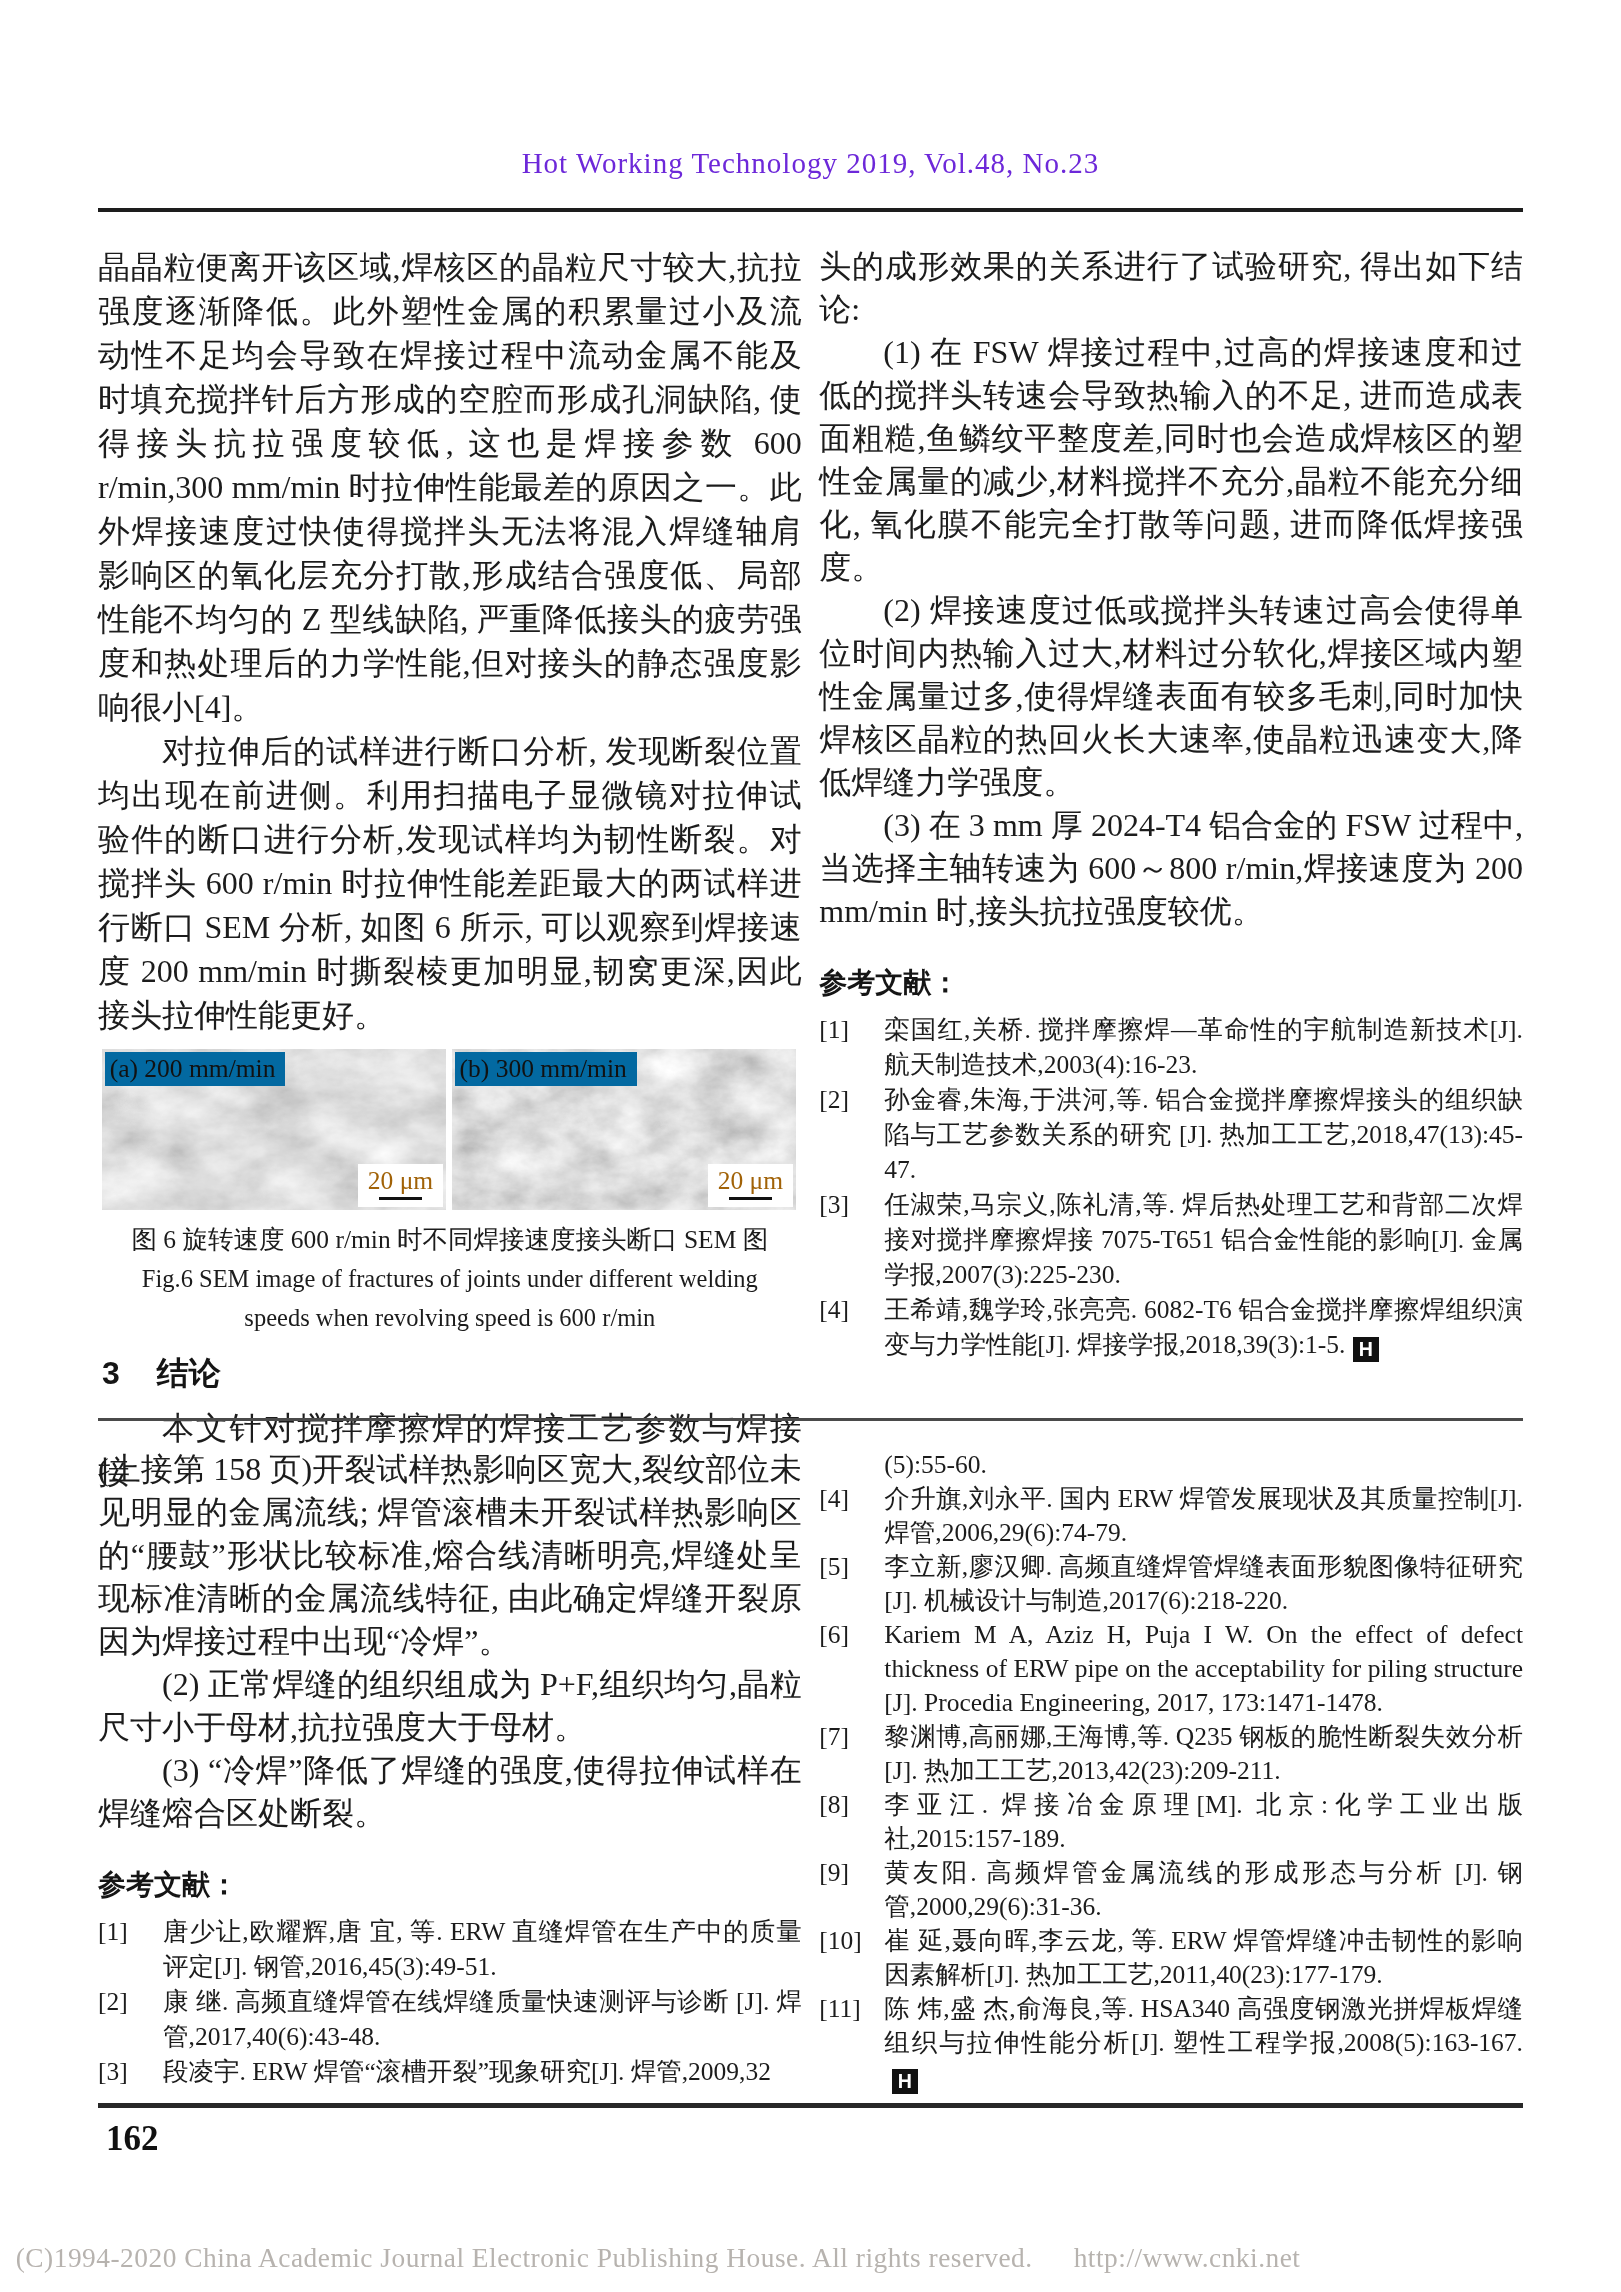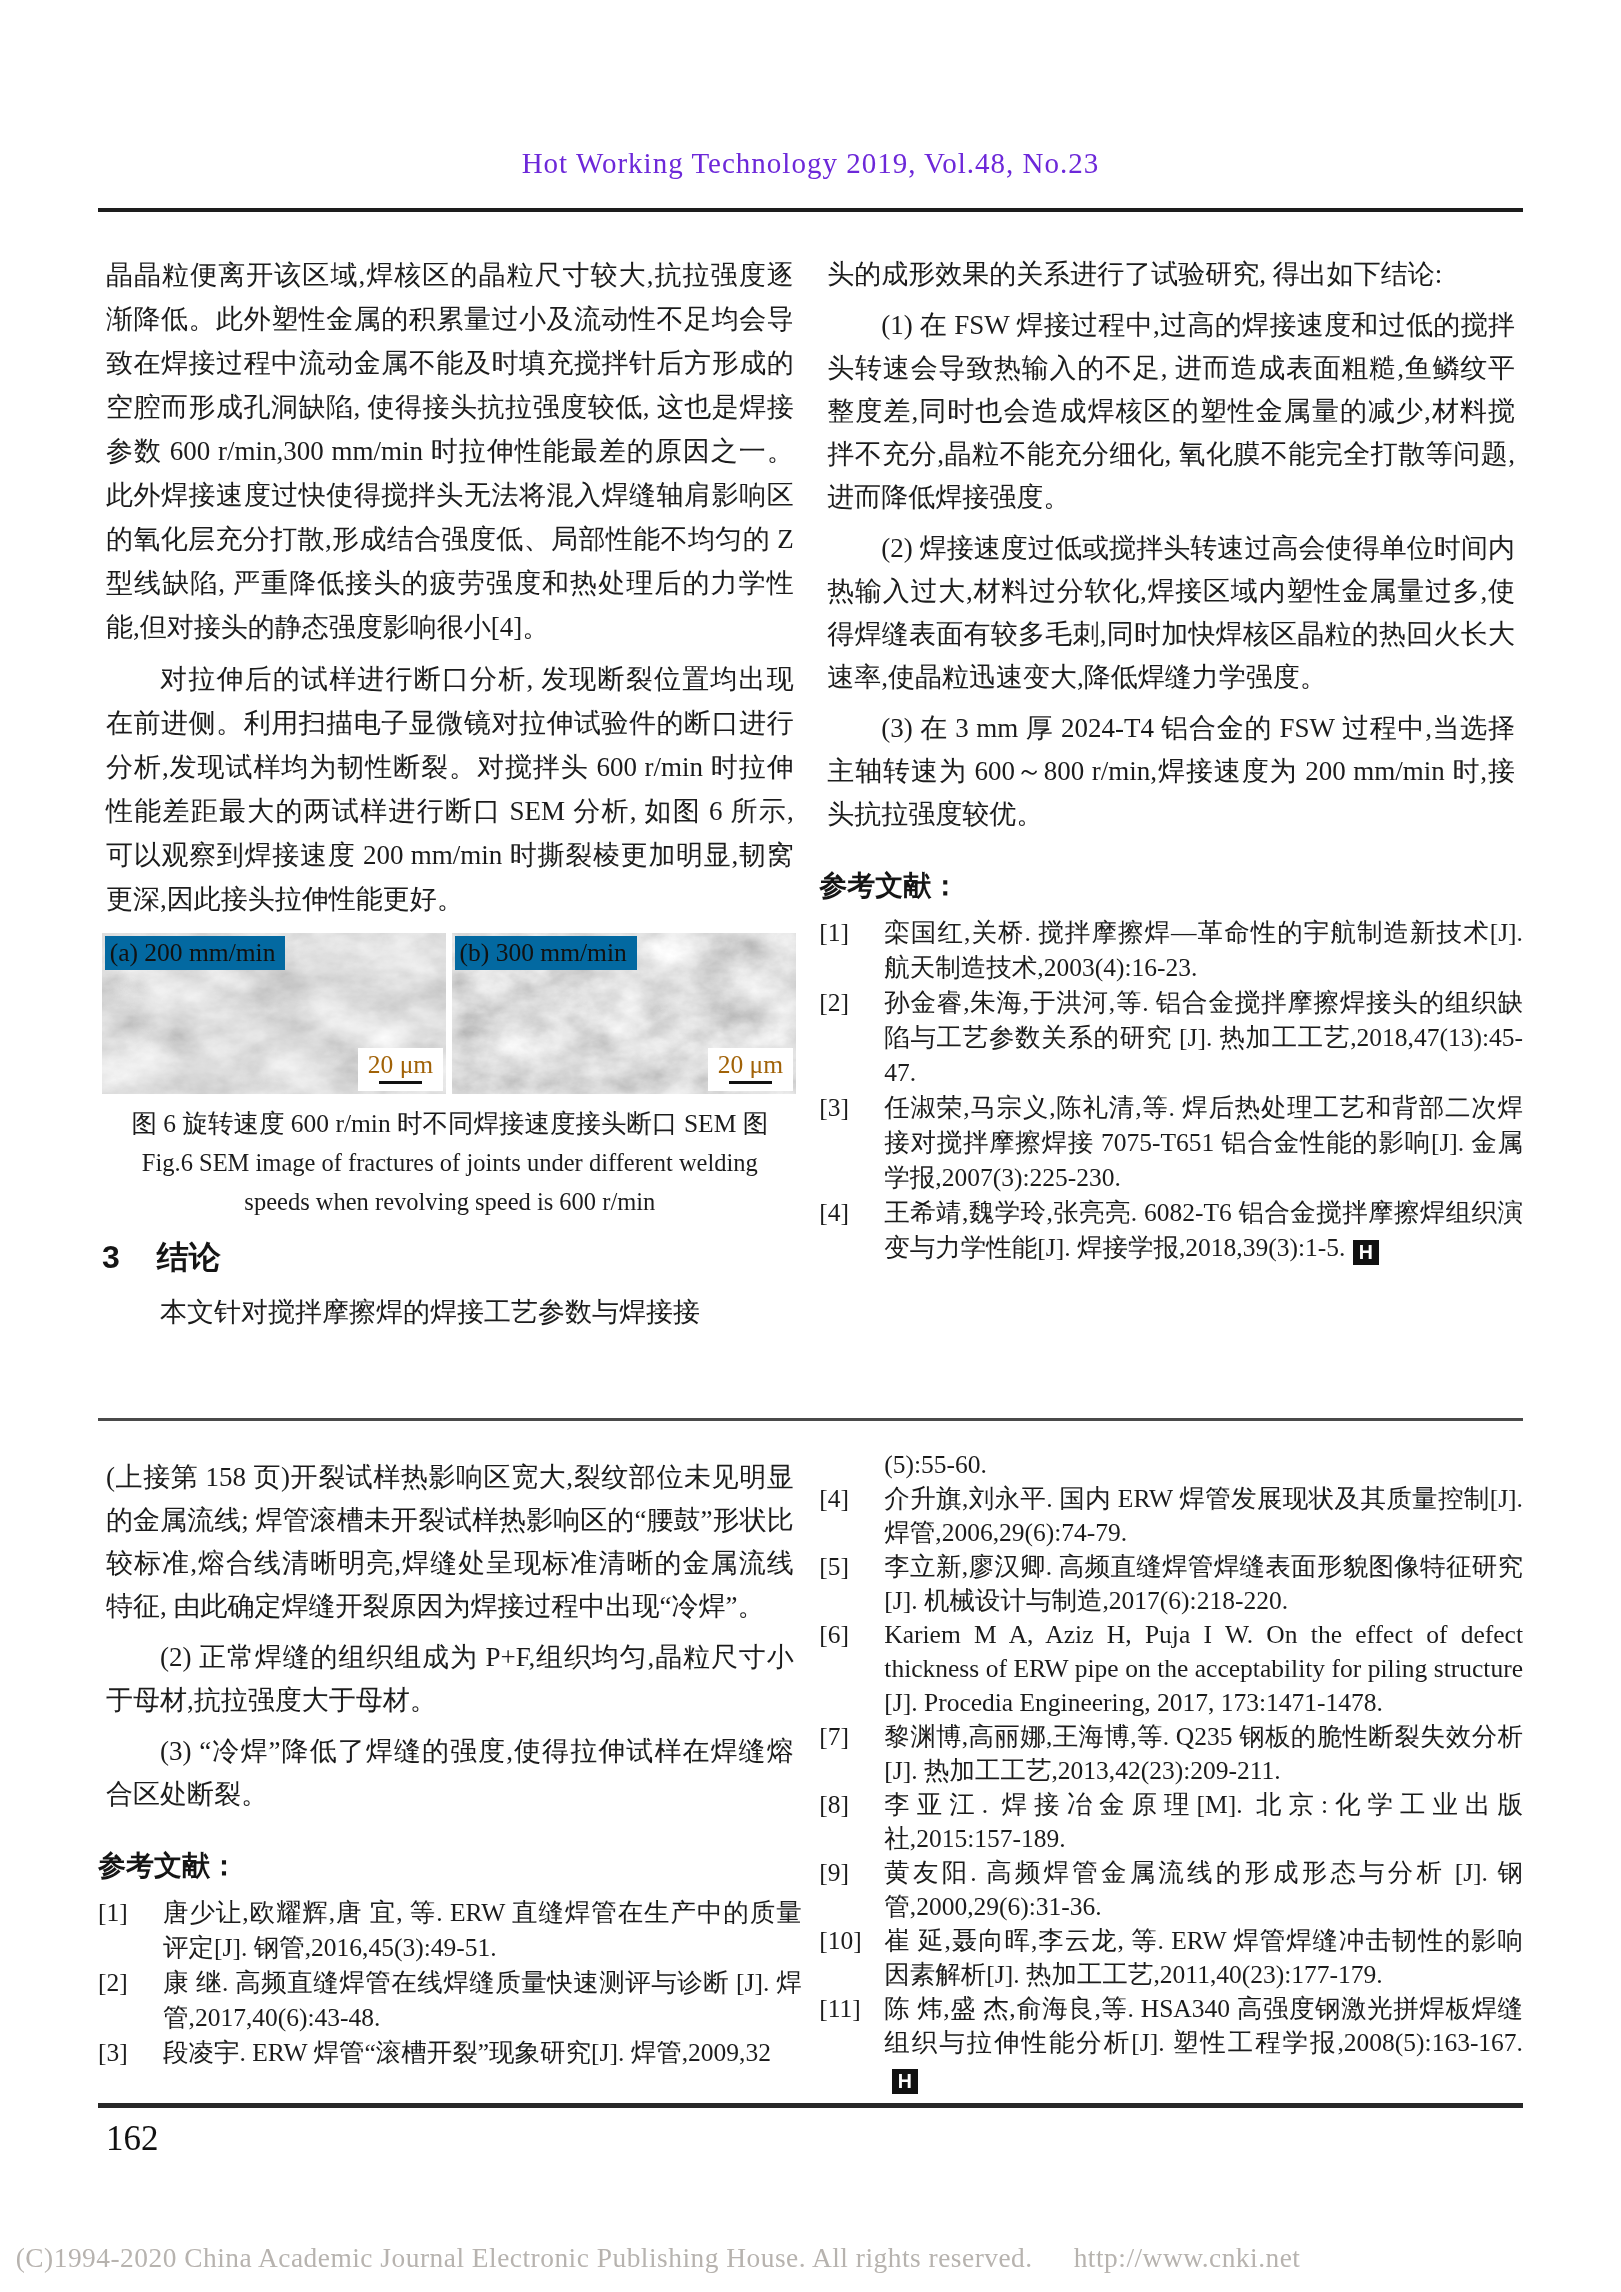--- a/index.html
+++ b/index.html
@@ -9,21 +9,21 @@
   }
   .header-title{
     position:absolute;top:147px;left:0;width:100%;text-align:center;
     font-size:29px;letter-spacing:1px;color:#6d28d9;
   }
   .rule-top{position:absolute;top:208px;left:98px;width:1425px;height:3.9px;background:#1d1d1d;}
   .cols{position:absolute;left:98px;width:1425px;display:flex;gap:17.6px;}
   #content1{top:245px;}
   #content2{top:1448px;}
   .col{width:704px;}
-  .body{margin:8px;font-size:27px;line-height:44px;text-align:justify;}
+  .body{margin:0;font-size:32px;line-height:44px;text-align:justify;}
   .a1r .body{line-height:43px;}
   .a2l .body{line-height:43px;}
   .indent{text-indent:2em;}
 
   .figure{margin-top:11.8px;}
   .panels{display:flex;gap:5.9px;padding-left:3.9px;}
   .panel{position:relative;width:344px;height:161px;overflow:hidden;background:#8f8f8f;box-shadow:inset 0 0 17.6px rgba(60,60,60,.45);}
   .panel svg{display:block;}
   .panel-label{
     position:absolute;top:2.9px;left:2.9px;background:#0369a1;color:#111;
@@ -54,21 +54,21 @@
   .ref .num{position:absolute;left:0;top:0;}
   .endmark{
     display:inline-block;width:25.5px;height:25.5px;margin-left:7.8px;
     background:#111;color:#fff;font-family:"Liberation Sans","DejaVu Sans",sans-serif;
     font-weight:700;font-size:19.6px;line-height:25.5px;text-align:center;vertical-align:-2.9px;
   }
 
   .divider{position:absolute;left:98px;width:1425px;}
   #divider1{top:1418px;height:2.9px;background:#4a4a4a;}
   #divider2{top:2103px;height:4.9px;background:#282828;}
-  #pageno{position:absolute;top:2119px;left:106px;font-size:35px;font-weight:400;color:#111;}
+  #pageno{position:absolute;top:2119px;left:106px;font-size:35px;font-weight:700;color:#111;}
   #footer{
     position:absolute;top:2243px;left:15.7px;width:1588px;
     font-size:27.4px;color:#b7b3af;white-space:nowrap;letter-spacing:0.5px;
   }
   #footer .url{margin-left:41px;}
 </style>
 </head>
 <body>
 
 <div class="page">

